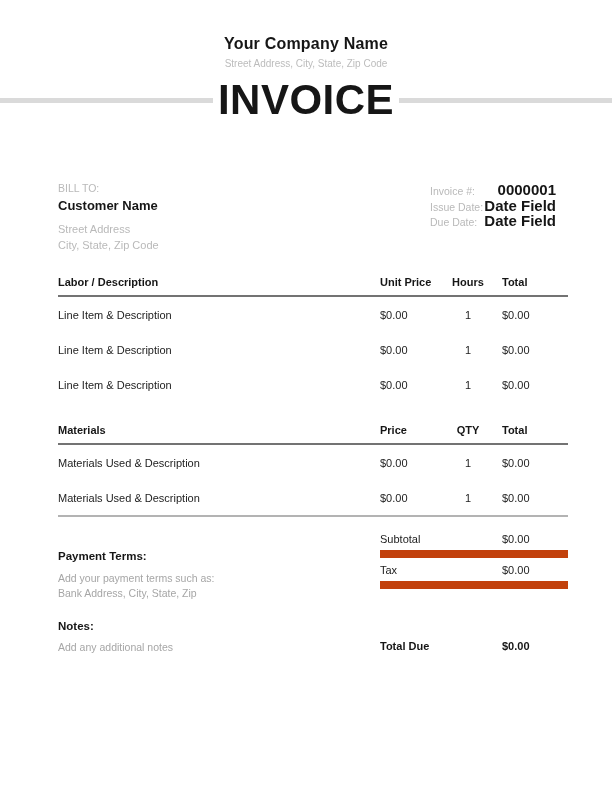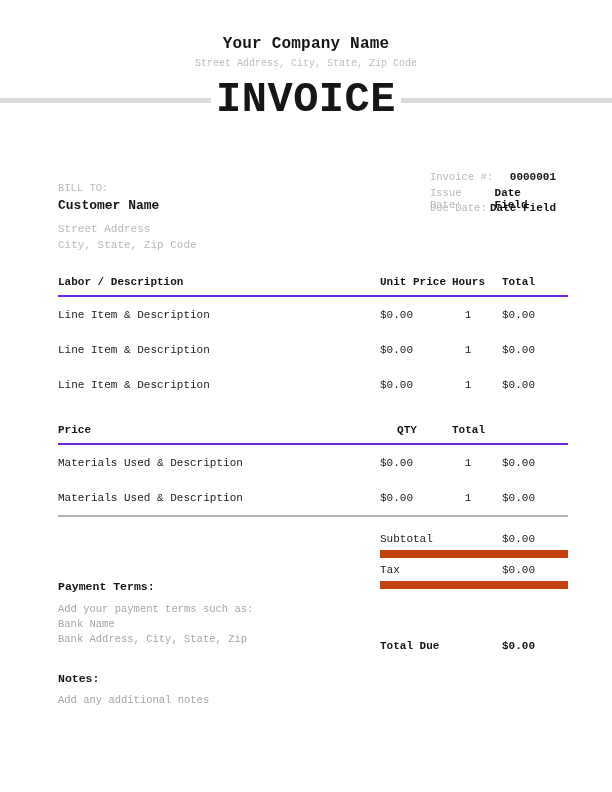--- a/index.html
+++ b/index.html
@@ -7,21 +7,20 @@
   body {
     font-family: "Liberation Sans", "DejaVu Sans", sans-serif;
     color: #1b1b1b;
   }
   .page {
     position: relative;
     width: 612px;
     height: 792px;
     background: #ffffff;
     overflow: hidden;
-    font-family: Liberation Mono, monospace;
   }
 
   
   .company-header { position: absolute; top: 35px; left: 0; right: 0; text-align: center; }
   .company-name { font-size: 16px; font-weight: 700; color: #161616; letter-spacing: 0.2px; }
   .company-address { margin-top: 5px; font-size: 10px; color: #bcbcbc; }
 
   
   .banner {
     position: absolute; top: 77px; left: 0; right: 0; height: 46px;
@@ -34,54 +33,54 @@
   }
 
   
   .bill-to { position: absolute; left: 58px; top: 170px; margin-top: 12px; }
   .bill-to-label { font-size: 10.5px; color: #b9b9b9; }
   .customer-name { margin-top: 4px; font-size: 13px; font-weight: 700; color: #161616; }
   .bill-addr1 { margin-top: 10px; font-size: 11px; color: #b9b9b9; }
   .bill-addr2 { margin-top: 4px; font-size: 11px; color: #b9b9b9; }
 
   
-  .meta { position: absolute; left: 430px; top: 171px; width: 126px; }
+  .meta { position: absolute; left: 430px; top: 181px; width: 126px; }
   .meta-row { display: flex; justify-content: space-between; align-items: baseline; height: 15.5px; }
   .meta-label { font-size: 10.5px; color: #b9b9b9; }
-  .meta-value { font-size: 11px; font-weight: 700; color: #161616; }
+  .meta-value { font-size: 15px; font-weight: 700; color: #161616; }
 
   
   .table { position: absolute; left: 58px; width: 510px; font-size: 11px; }
   .labor-table { top: 276px; }
   .materials-table { top: 424px; border-bottom: 2px solid #b3b3b3; }
   .t-head {
     display: grid; grid-template-columns: 322px 72px 50px 66px;
     font-weight: 700; color: #161616;
-    padding-bottom: 7px; border-bottom: 2px solid #6d28d9;
+    padding-bottom: 7px; border-bottom: 2px solid #737373;
   }
   .t-row {
     display: grid; grid-template-columns: 322px 72px 50px 66px;
     align-items: center; height: 35px; color: #222222;
   }
   .col-center { text-align: center; padding-right: 18px; }
 
   
   .summary { position: absolute; left: 380px; top: 527px; width: 188px; font-size: 11px; }
   .summary-row {
     display: grid; grid-template-columns: 122px 66px; align-items: center;
     height: 31px; border-bottom: 8px solid #c2410c; color: #222222;
   }
   .summary-row.total { border-bottom: none; height: 34px; font-weight: 700; color: #161616; margin-top: 40px; }
 
   
-  .payment { position: absolute; left: 58px; top: 580px; width: 310px; }
+  .payment { position: absolute; left: 58px; top: 550px; width: 310px; }
   .section-heading { font-size: 11.5px; font-weight: 700; color: #161616; }
   .payment-lines { margin-top: 9px; }
   .gray-line { font-size: 10.5px; color: #a6a6a6; line-height: 15px; }
-  .notes-heading { margin-top: 25px; }
+  .notes-heading { margin-top: 19px; }
   .notes-placeholder { margin-top: 9px; font-size: 10.5px; color: #a6a6a6; }
 </style>
 </head>
 <body>
 
 <div class="page">
 
   <div class="company-header">
     <div class="company-name">Your Company Name</div>
     <div class="company-address">Street Address, City, State, Zip Code</div>
@@ -137,20 +136,21 @@
     <div class="t-row">
       <span>Line Item &amp; Description</span>
       <span>$0.00</span>
       <span class="col-center">1</span>
       <span>$0.00</span>
     </div>
   </div>
 
   <div class="table materials-table">
     <div class="t-head">
+      <span>Materials</span>
       <span>Price</span>
       <span class="col-center">QTY</span>
       <span>Total</span>
     </div>
     <div class="t-row">
       <span>Materials Used &amp; Description</span>
       <span>$0.00</span>
       <span class="col-center">1</span>
       <span>$0.00</span>
     </div>
@@ -174,20 +174,19 @@
     <div class="summary-row total">
       <span>Total Due</span>
       <span>$0.00</span>
     </div>
   </div>
 
   <div class="payment">
     <div class="section-heading">Payment Terms:</div>
     <div class="payment-lines">
       <div class="gray-line">Add your payment terms such as:</div>
-      <div class="gray-line">Bank Name</div>
       <div class="gray-line">Bank Address, City, State, Zip</div>
     </div>
     <div class="section-heading notes-heading">Notes:</div>
     <div class="notes-placeholder">Add any additional notes</div>
   </div>
 
 </div>
 
 </body></html>

